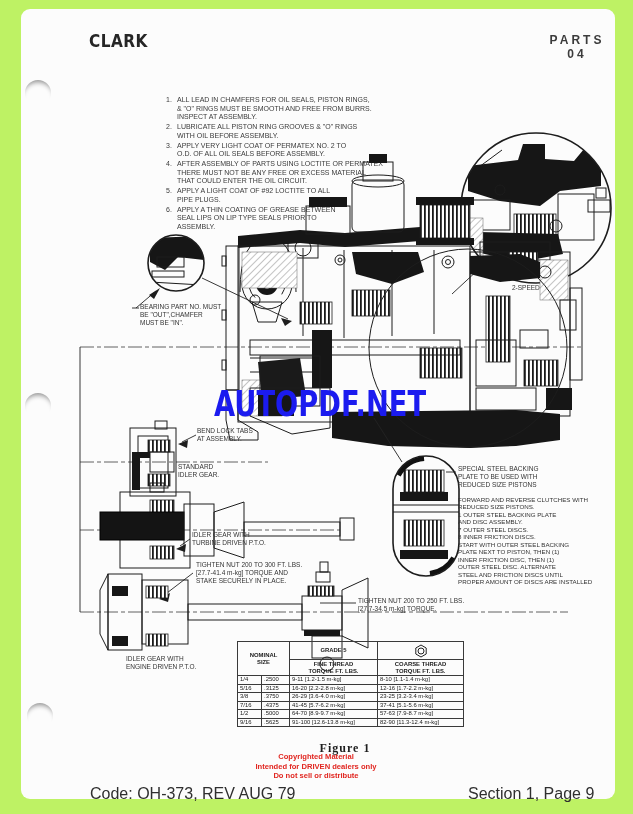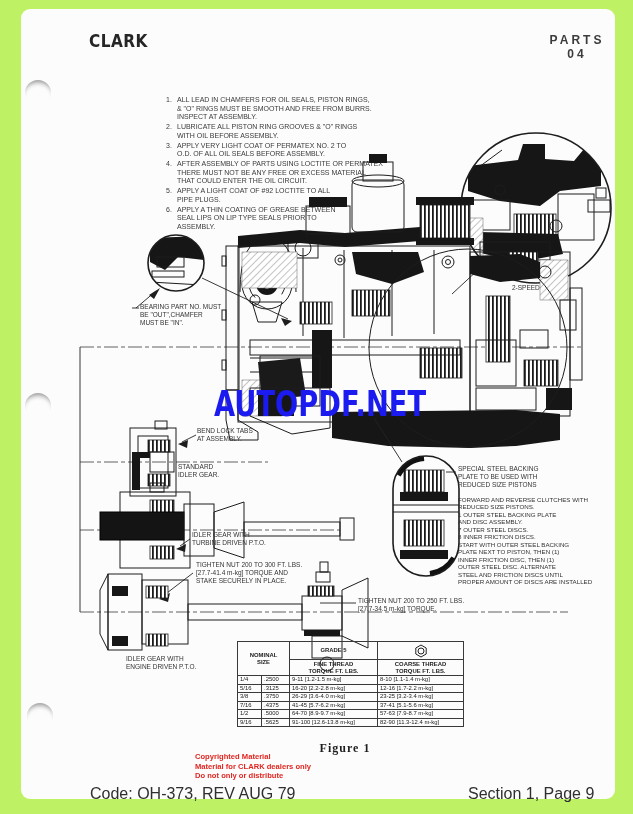--- a/index.html
+++ b/index.html
@@ -25,21 +25,21 @@
              font-family:"DejaVu Sans",sans-serif;}
   table.tq{left:237px;top:641px;position:absolute;border-collapse:collapse;
            font-size:5.9px;line-height:6.8px;color:#222;}
   table.tq th,table.tq td{border:1px solid #3a3a3a;padding:0 2px;}
   table.tq th{font-weight:700;text-align:center;}
   table.tq td{height:7.5px;}
   td.num{text-align:left;}
   td.tv{text-align:left;}
   .figcap{left:280px;top:741px;width:130px;text-align:center;font-family:"Liberation Serif",serif;
           font-weight:700;font-size:12px;letter-spacing:1px;color:#1e1e1e;}
-  .redblock{left:195px;top:752px;width:230px;text-align:left;color:#e12620;
+  .redblock{left:201px;top:752px;width:230px;text-align:center;color:#e12620;
             font-size:7.6px;line-height:9.6px;font-weight:600;}
   .foot{font-family:Liberation Sans, sans-serif;font-size:16px;color:#2f2f2f;}
   svg.diagram{position:absolute;left:0;top:0;}
   .ln{stroke:#1d1d1d;stroke-width:1;fill:none;}
   .ln2{stroke:#1d1d1d;stroke-width:1.6;fill:none;}
   .blk{fill:#161616;stroke:none;}
   .comb{fill:url(#comb);stroke:#1d1d1d;stroke-width:.8;}
   .hat{fill:url(#hatch);stroke:#666;stroke-width:.5;}
   .cl{stroke:#3a3a3a;stroke-width:.8;fill:none;stroke-dasharray:14 3 4 3;}
   .ldr{stroke:#222;stroke-width:.9;fill:none;}
@@ -379,19 +379,19 @@
           <td class="num">.5625</td>
           <td class="tv">91-100 [12.6-13.8 m-kg]</td>
           <td class="tv">82-90 [11.3-12.4 m-kg]</td>
         </tr>
   </tbody>
     </table>
 
   <div class="abs figcap">Figure 1</div>
   <div class="abs redblock">
     <div>Copyrighted Material</div>
-    <div>Material for CLARK dealers only</div>
-    <div>Do not only or distribute</div>
+    <div>Intended for DRIVEN dealers only</div>
+    <div>Do not sell or distribute</div>
   </div>
 
   <div class="abs foot" style="left:90px;top:785px;">Code: OH-373, REV AUG 79</div>
   <div class="abs foot" style="left:468px;top:785px;">Section 1, Page 9</div>
 </div>
 
 </body></html>

